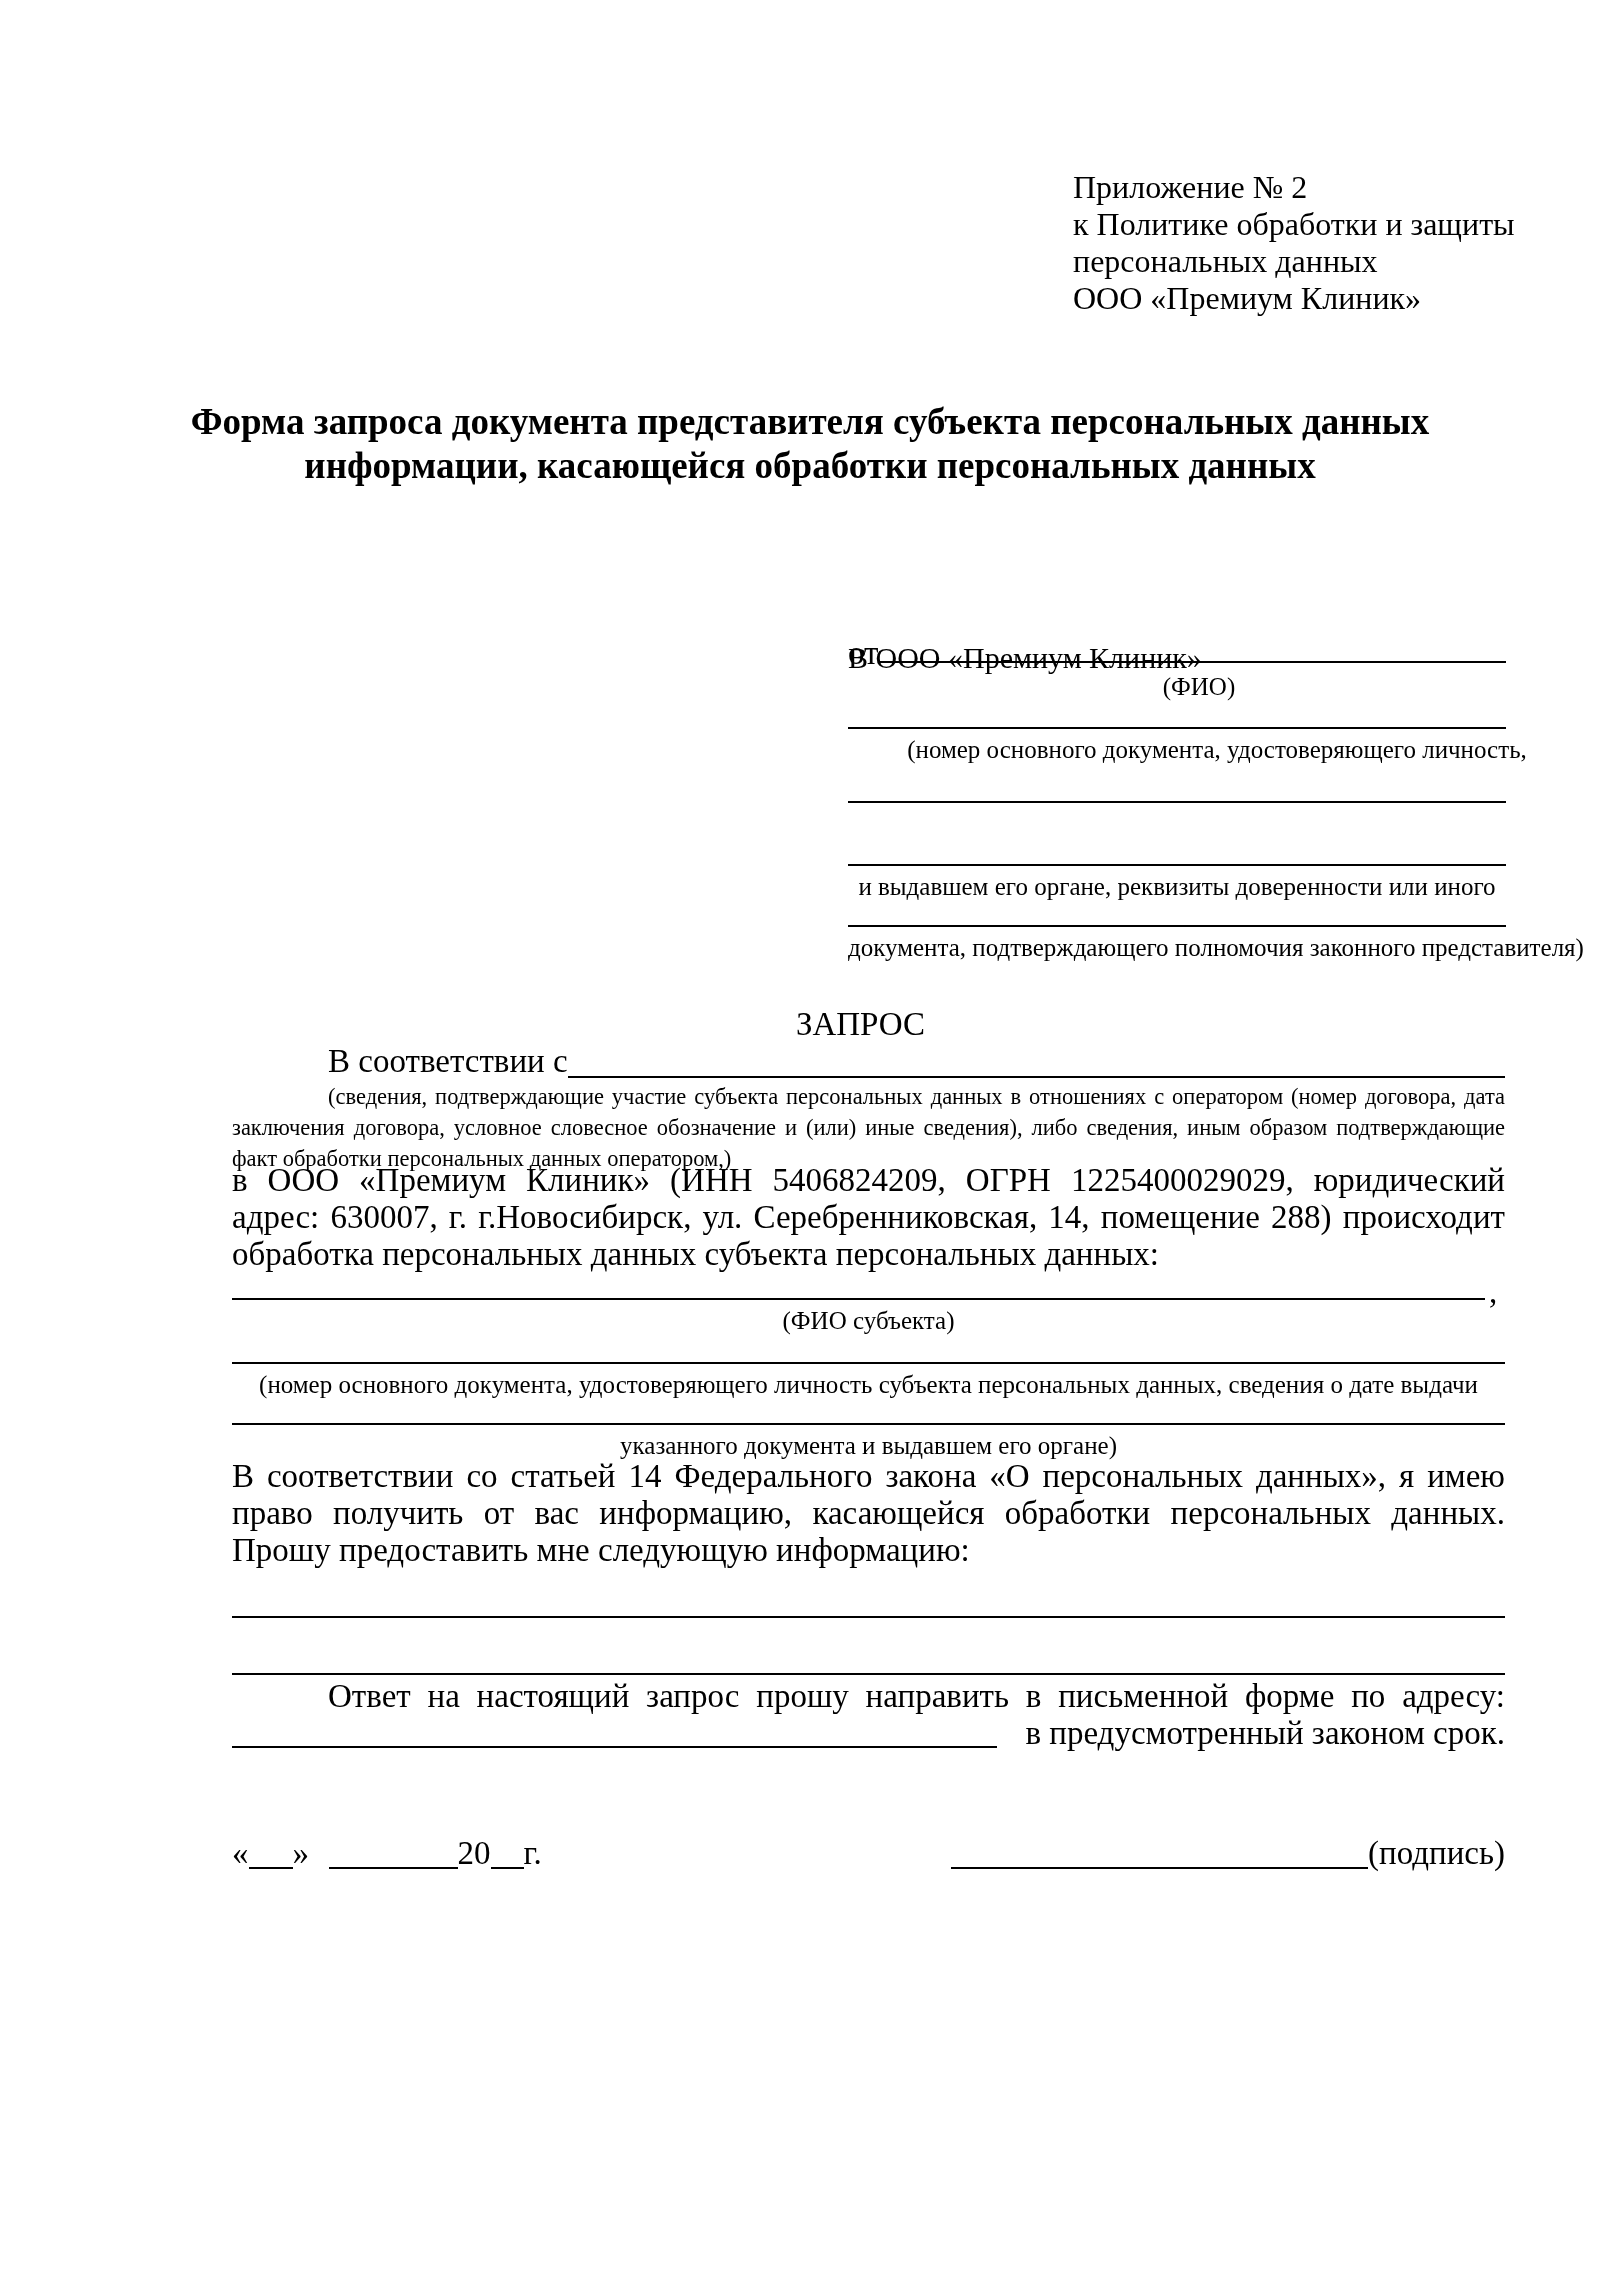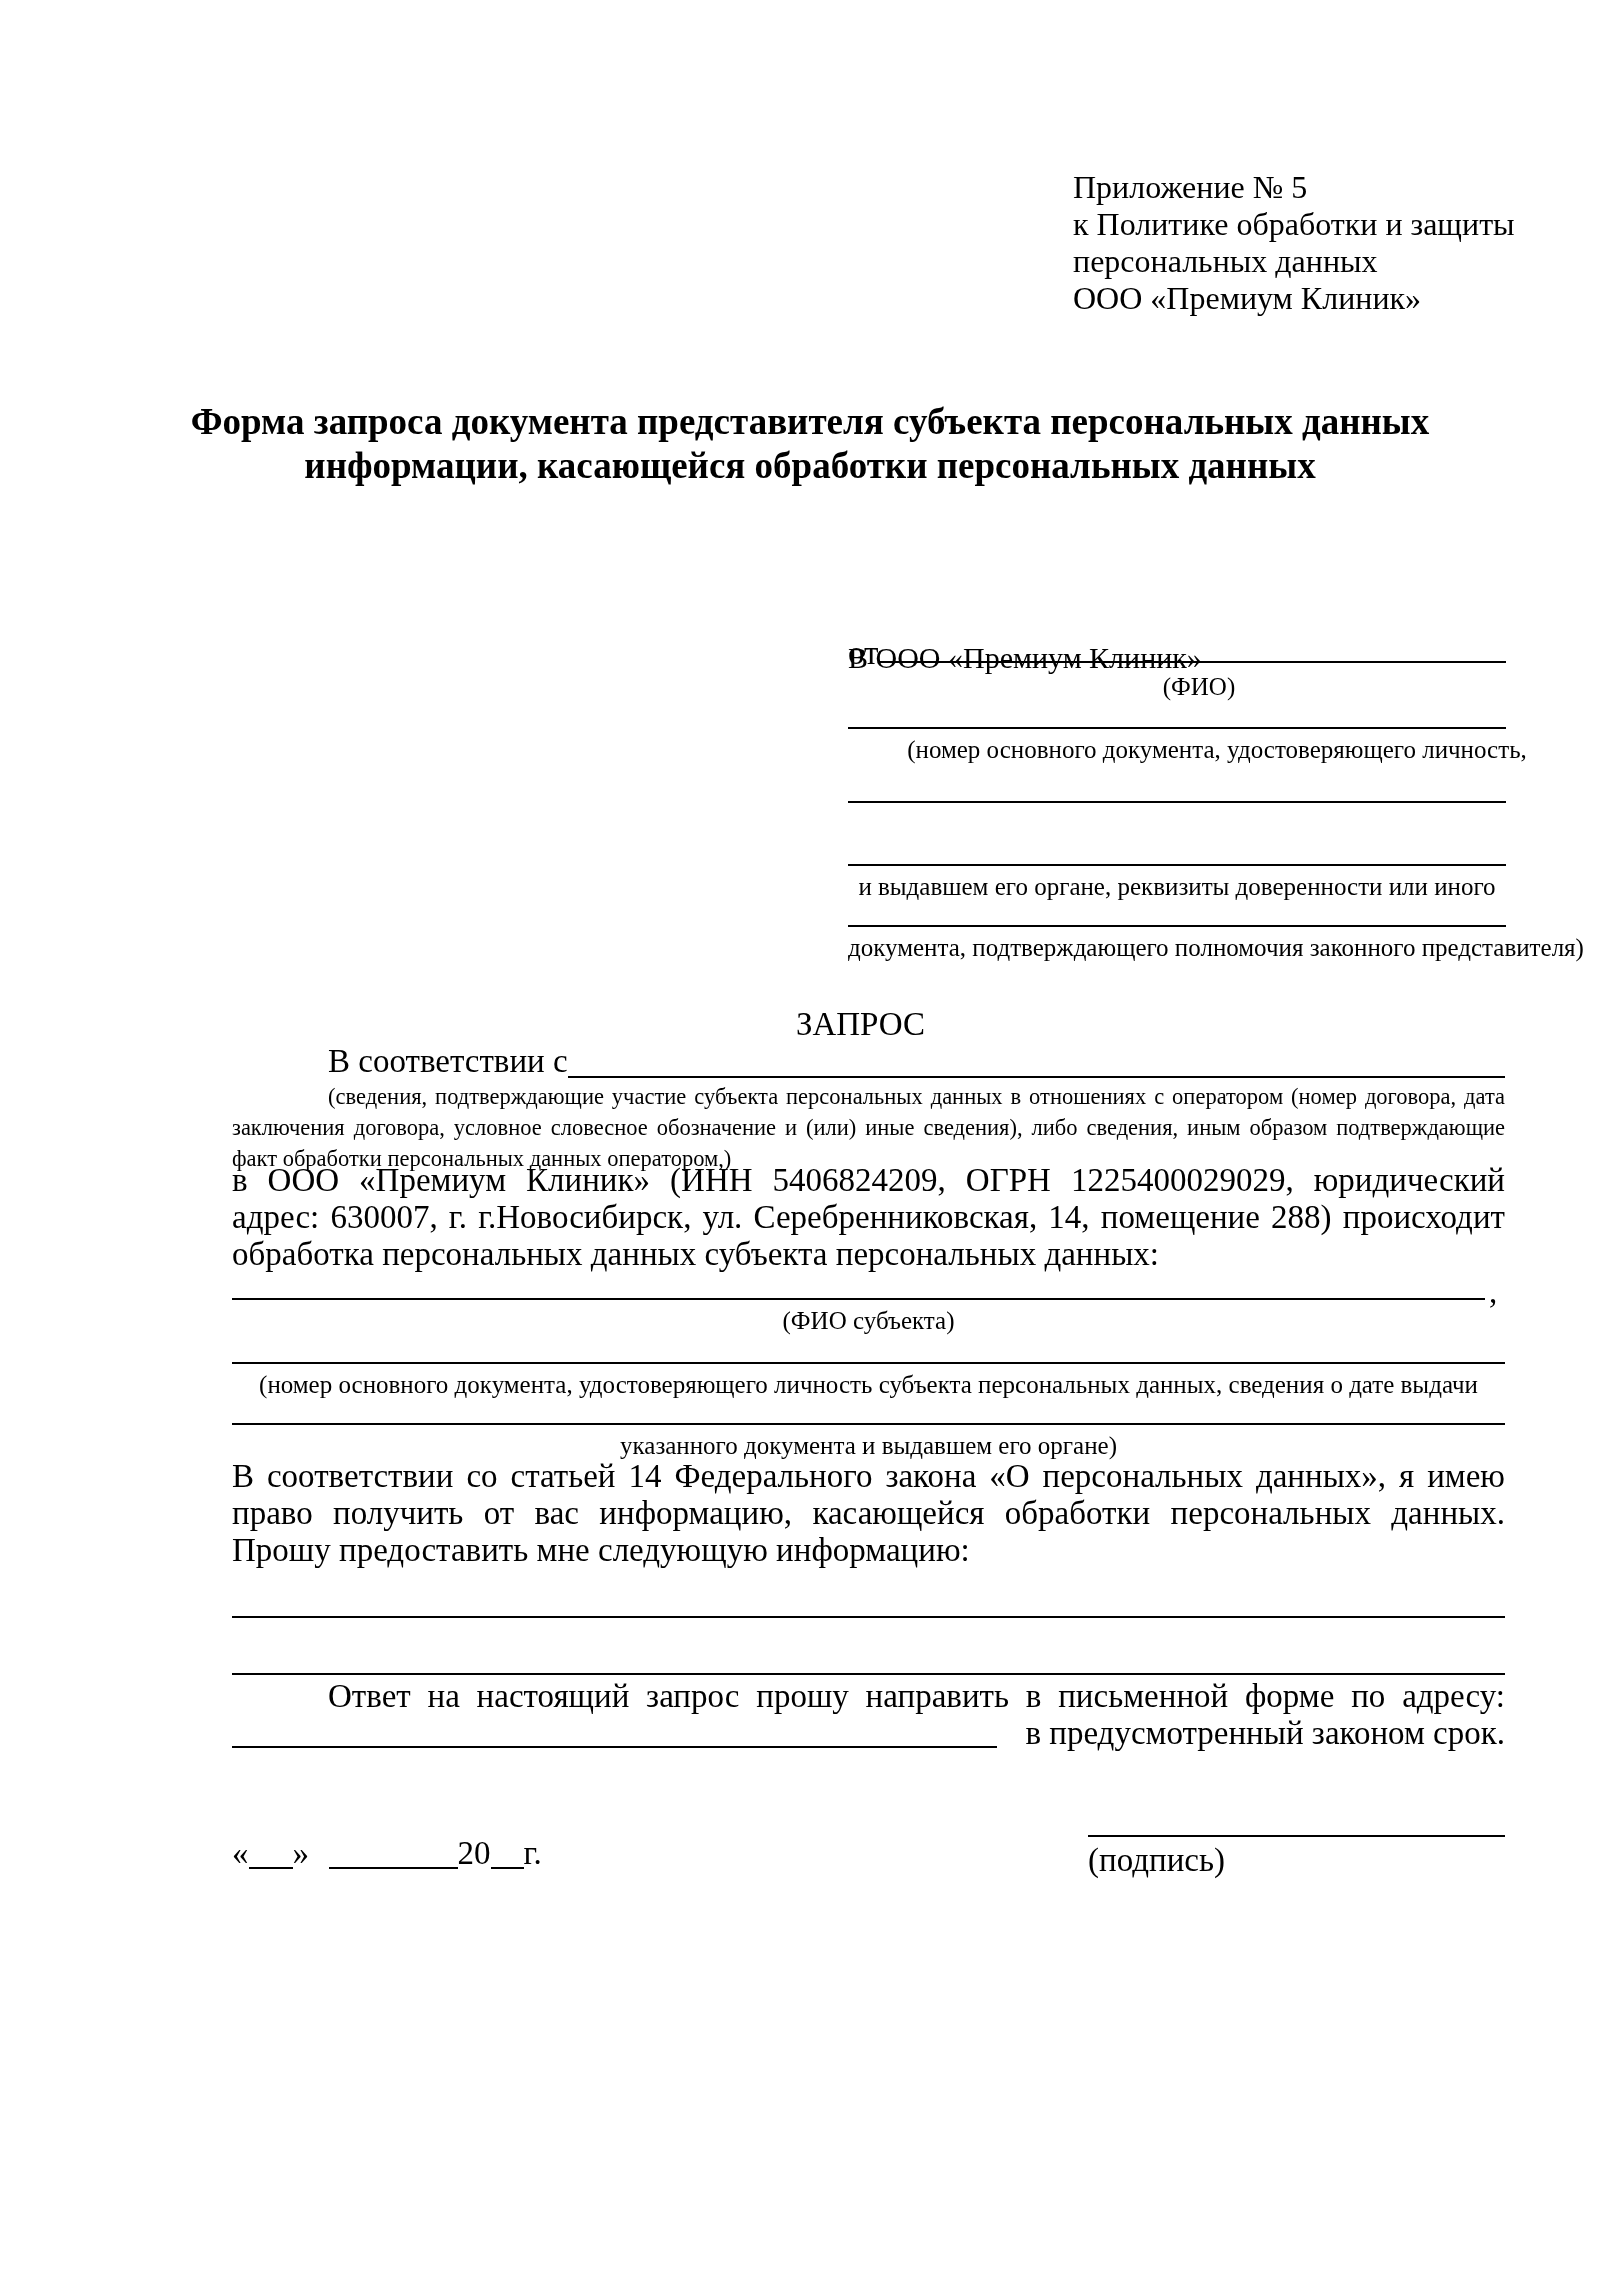--- a/index.html
+++ b/index.html
@@ -53,31 +53,31 @@
   }
   .indent98 { text-indent: 96px; }
   .justify-last { text-align-last: justify; }
 
   .comma { font-size: 33px; }
 
   
   .date-row { left: 232px; top: 1835px; height: 39px; display: flex; align-items: stretch; font-size: 33px; }
   .blank { border-bottom: 2.9px solid #000; margin-bottom: 4.9px; }
   .gap { width: 19.6px; }
-  .sig-row { right: 116px; top: 1835px; height: 39px; display: flex; align-items: stretch; font-size: 33px; flex-direction: column; }
+  .sig-row { right: 116px; top: 1835px; height: 39px; display: flex; align-items: stretch; font-size: 33px; }
   .sig-row .blank { width: 417px; }
   .nw { white-space: nowrap; }
 </style>
 </head>
 <body>
 
 <div class="page">
 
   <div class="abs annex">
-    <div>Приложение № 5</div>
+    <div>Приложение № 2</div>
     <div>к Политике обработки и защиты</div>
     <div>персональных данных</div>
     <div>ООО «Премиум Клиник»</div>
   </div>
 
   <div class="abs title">
     <div>Форма запроса документа представителя субъекта персональных данных</div>
     <div>информации, касающейся обработки персональных данных</div>
   </div>
 

